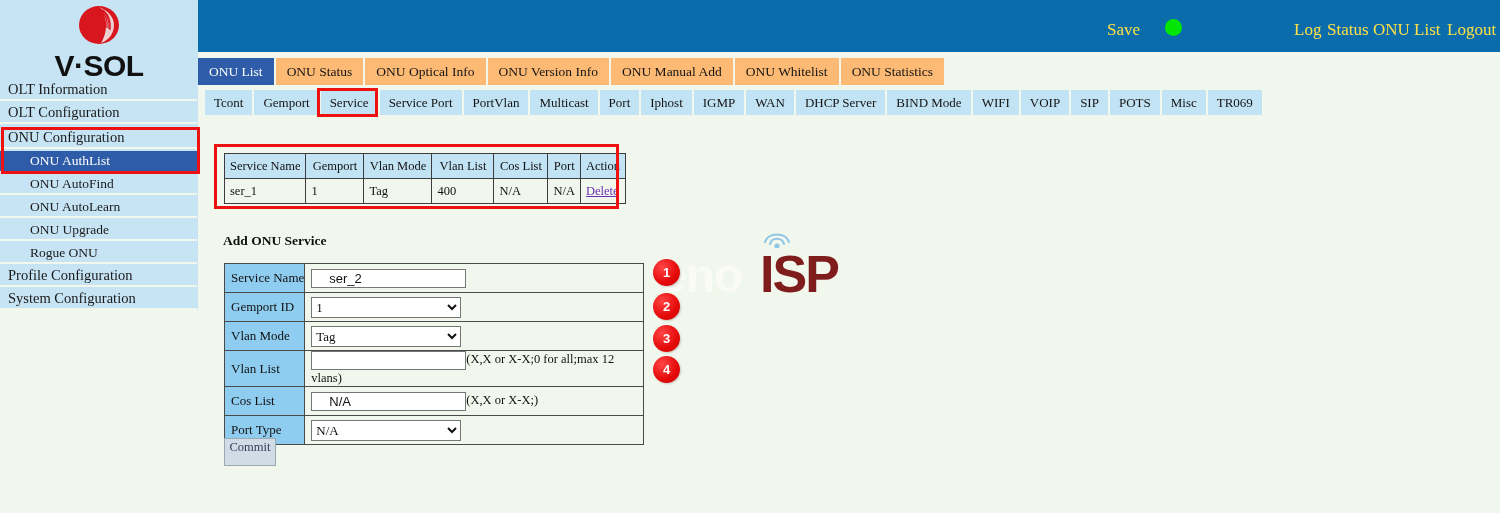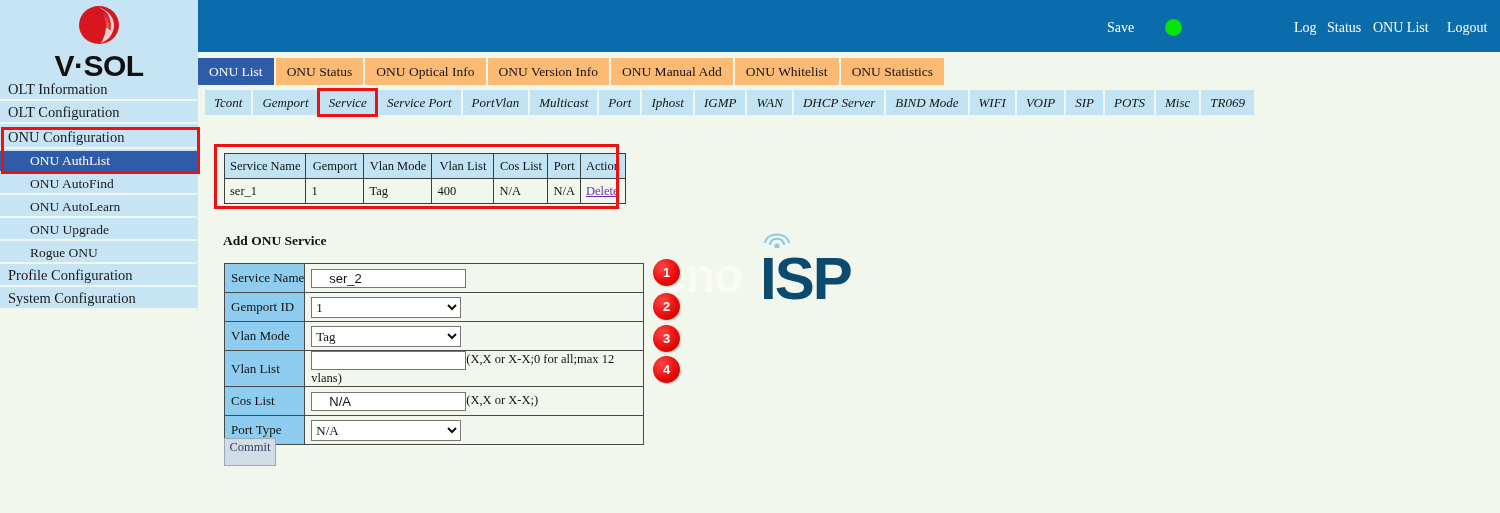--- a/index.html
+++ b/index.html
@@ -56,21 +56,21 @@
 
   
   #header {
     position: absolute; left: 198px; top: 0;
     width: 1302px; height: 52px;
     background: #0a6cab;
   }
   .hdr-link {
     position: absolute; top: 20px;
     font-family: "Liberation Serif", serif;
-    font-size: 14px; color: #ffffff; white-space: nowrap;
+    font-size: 17px; color: #fde047; white-space: nowrap;
   }
   #hdr-save { left: 909px; }
   #hdr-dot {
     position: absolute; left: 967px; top: 19px;
     width: 17px; height: 17px; border-radius: 50%;
     background: #02e505;
   }
   #hdr-log { left: 1096px; }
   #hdr-status { left: 1129px; }
   #hdr-onulist { left: 1175px; }
@@ -92,21 +92,21 @@
   .tab1.selected { background: #2f5ca8; color: #ffffff; }
   #tabrow1-underline {
     position: absolute; left: 198px; top: 85px; width: 1302px; height: 3px;
     background: #f1f7ec;
   }
 
   
   #tabrow2 {
     position: absolute; left: 205px; top: 90px;
     height: 25px;
-    display: flex; align-items: stretch; font-style: italic;
+    display: flex; align-items: stretch;
   }
   .tab2 {
     background: #c2e3f4;
     border-right: 2px solid #f1f7ec;
     font-size: 13px; color: #141414;
     display: flex; align-items: center; justify-content: center;
     padding: 0 9px; white-space: nowrap;
   }
   #tab2-highlight {
     position: absolute; left: 317px; top: 88px;
@@ -122,22 +122,22 @@
   }
   #wm-faint {
     position: absolute; left: 0px; top: 26px;
     font-family: "Liberation Sans", sans-serif;
     font-weight: bold; font-size: 48px;
     color: #fbfbf5; letter-spacing: -1px;
   }
   #wm-isp {
     position: absolute; left: 100px; top: 22px;
     font-family: "Liberation Sans", sans-serif;
-    font-weight: bold; font-size: 60px;
-    color: #0c4a6e; letter-spacing: -2px;
+    font-weight: bold; font-size: 52px;
+    color: #7f1d1d; letter-spacing: -2px;
   }
   #wm-ant { position: absolute; left: 99px; top: 0px; }
 
   
   #content { position: absolute; left: 198px; top: 118px; width: 1302px; height: 395px; }
 
   .section-title {
     position: absolute;
     font-family: "Liberation Serif", serif;
     font-weight: bold; font-size: 13.5px; color: #111;

